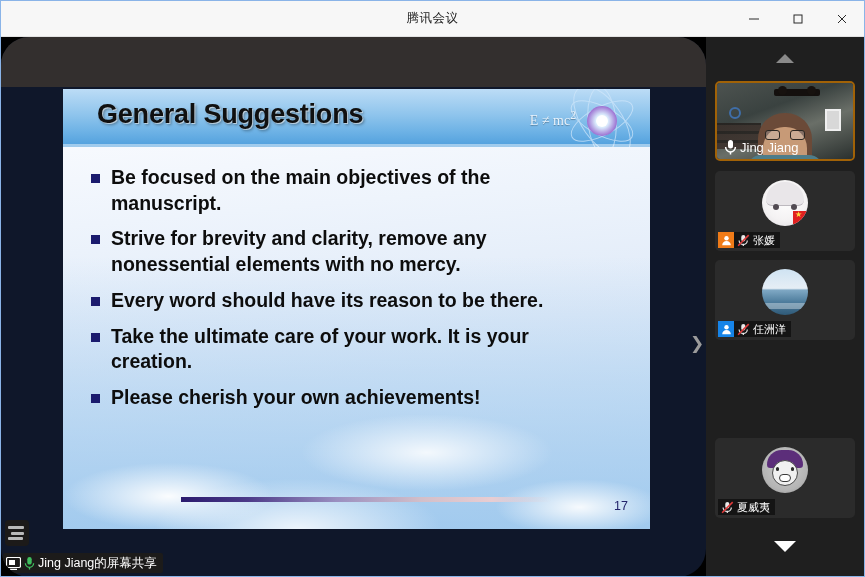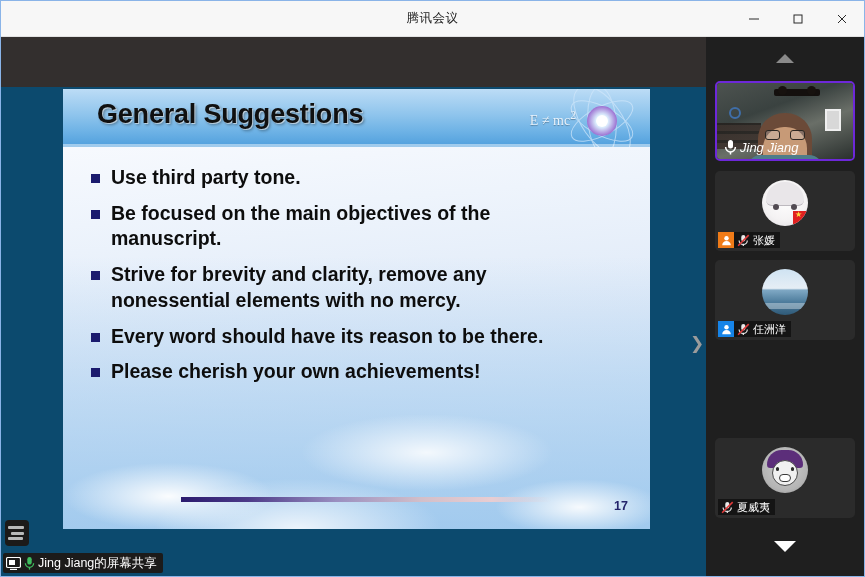--- a/index.html
+++ b/index.html
@@ -19,21 +19,21 @@
   .win-btn { width:44px; height:36px; display:flex; align-items:center;
              justify-content:center; color:#2a2a2a; font-size:12px; }
   .win-btn svg { display:block; }
 
   
   .body-area { position:absolute; left:0; top:36px; width:863px; height:540px;
                background:#000; }
 
   
   .share-pane { position:absolute; left:0; top:0; width:705px; height:540px;
-                background:#0c4a6e; overflow:hidden; }
+                background:#0f172a; overflow:hidden;border-radius:28px; }
   .share-topbar { position:absolute; left:0; top:0; width:705px; height:50px;
                   background:#332f2e; }
   .share-chevron { position:absolute; left:689px; top:296px; width:16px; height:22px;
                    color:#9b9b9b; font-size:17px; line-height:22px; }
   .share-listicon { position:absolute; left:4px; top:483px; width:24px; height:26px;
                     background:#1c1a19; border-radius:4px; display:flex;
                     flex-direction:column; justify-content:center; gap:2.5px;
                     padding:0 3px; }
   .share-listicon i { display:block; height:3px; background:#b9b9b9; border-radius:1px; }
   .share-listicon i:nth-child(1){ width:16px; }
@@ -72,38 +72,38 @@
 
   .bullets { position:absolute; left:28px; top:76px; right:16px; }
   .bullet { display:flex; align-items:flex-start; gap:11px; margin-bottom:10px; }
   .bullet .sq { flex:0 0 auto; width:9px; height:9px; background:#1b1b6e; margin-top:9px; }
   .bullet .btxt { font-size:19.5px; font-weight:bold; color:#0d0d0d; line-height:1.32;
                   max-width:470px; }
 
   .slide-bar { position:absolute; left:118px; bottom:27px; width:370px; height:5px;
                background:linear-gradient(90deg,#2b1b6e 0%,#4c3a88 18%,#9a8fc0 42%,#d3bfc9 65%,#e8cdd2 84%,rgba(232,205,210,0) 100%); }
   .slide-num { position:absolute; right:22px; bottom:16px; font-size:12.5px;
-               font-weight:bold; color:#24246b; }
+               font-weight:normal; color:#24246b; }
 
   
   .people-pane { position:absolute; left:705px; top:0; width:158px; height:540px;
                  background:#1f1f1f; overflow:hidden; }
   .scroll-up, .scroll-down { position:absolute; left:0; width:158px; height:22px;
                  display:flex; align-items:center; justify-content:center; }
   .scroll-up { top:10px; }
   .scroll-down { top:498px; }
   .tri { width:0; height:0; border-left:9px solid transparent;
          border-right:9px solid transparent; }
   .tri.up { border-bottom:9px solid #8a8a8a; }
   .tri.down { border-top:11px solid #ffffff; border-left:11px solid transparent;
               border-right:11px solid transparent; }
 
   .tile { position:absolute; left:9px; width:140px; height:80px;
           background:#2b2b2b; border-radius:5px; overflow:hidden; }
-  .tile.active { border:2px solid #6d28d9;font-style:italic; }
+  .tile.active { border:2px solid #a16207; }
   .tile .vid { position:absolute; inset:0;
                background:linear-gradient(160deg,#4d5350 0%,#3a4240 35%,#6a6f68 60%,#2a302e 100%); }
   .tile .ceilinglight { position:absolute; left:42%; top:6px; width:46px; height:7px;
                background:#14100e; border-radius:2px; }
   .tile .ceilinglight:before, .tile .ceilinglight:after { content:""; position:absolute;
                top:-3px; width:9px; height:9px; background:#17120f; border-radius:50%; }
   .tile .ceilinglight:before { left:4px; } .tile .ceilinglight:after { right:4px; }
   .tile .ring { position:absolute; left:12px; top:24px; width:12px; height:12px;
                border:2px solid #3f6ea8; border-radius:50%; }
   .tile .head { position:absolute; left:50%; top:30px; transform:translateX(-50%);
@@ -225,33 +225,33 @@
               <ellipse cx="50" cy="42" rx="40" ry="20" transform="rotate(55 50 42)"></ellipse>
             </g>
             <circle cx="50" cy="42" r="15" fill="url(#glow)"></circle>
             <circle cx="50" cy="42" r="6" fill="#ffffff" opacity=".95"></circle>
           </svg>
         </div>
 
         <div class="bullets">
           <div class="bullet">
             <span class="sq"></span>
-            <span class="btxt">Use third party tone.</span>
-          </div>
-          <div class="bullet">
-            <span class="sq"></span>
             <span class="btxt">Be focused on the main objectives of the manuscript.</span>
           </div>
           <div class="bullet">
             <span class="sq"></span>
             <span class="btxt">Strive for brevity and clarity, remove any nonessential elements with no mercy.</span>
           </div>
           <div class="bullet">
             <span class="sq"></span>
             <span class="btxt">Every word should have its reason to be there.</span>
+          </div>
+          <div class="bullet">
+            <span class="sq"></span>
+            <span class="btxt">Take the ultimate care of your work. It is your creation.</span>
           </div>
           <div class="bullet">
             <span class="sq"></span>
             <span class="btxt">Please cherish your own achievements!</span>
           </div>
         </div>
 
         <div class="slide-bar"></div>
         <div class="slide-num">17</div>
       </div>

